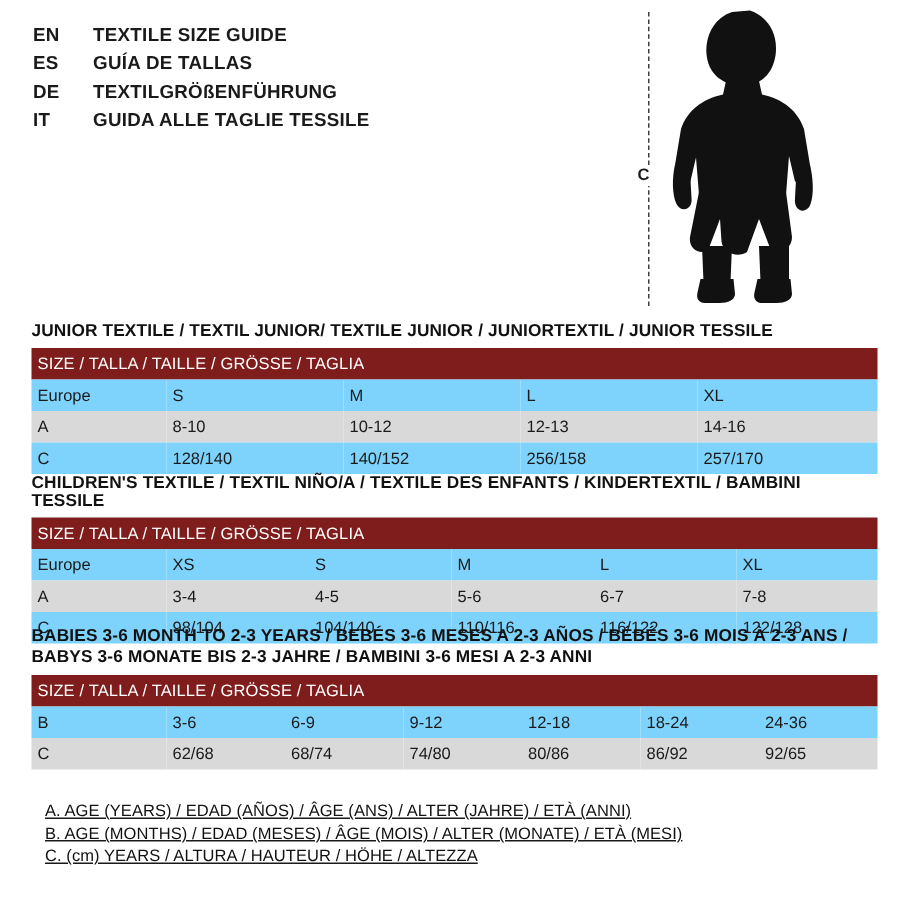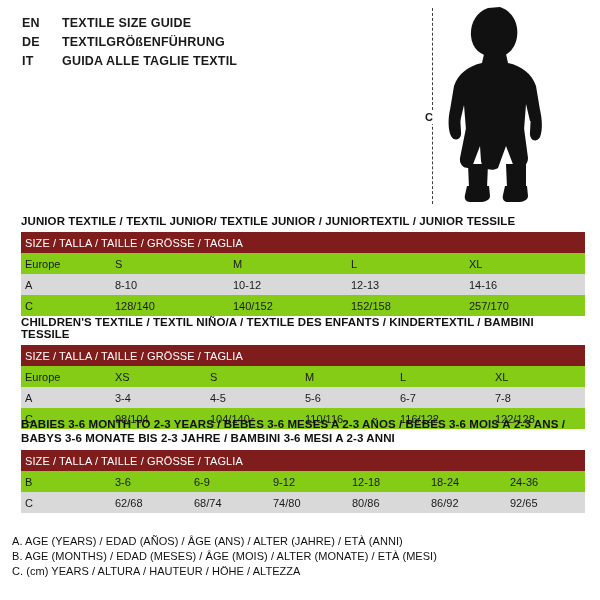--- a/index.html
+++ b/index.html
@@ -113,54 +113,59 @@
     background: #7f1d1d;
     color: #ffffff;
     font-weight: normal;
     font-size: 11px;
     letter-spacing: 0.1px;
   }
   tr.shaded td {
     background: #d9d9d9;
   }
   tr.plain td {
-    background: #84cc16;
+    background: #7dd3fc;
     margin-left: 34px;
   }
 
   
   .legend {
     position: absolute;
-    left: 12px;
+    left: 30px;
     width: 564px;
+    text-decoration: underline;
   }
   .legend-line {
     font-size: 11px;
     line-height: 15px;
     letter-spacing: 0.05px;
     color: #111;
   }
 </style>
 </head>
 <body>
 
 <div class="page">
 
   <div class="lang-block">
     <div class="lang-row">
       <span class="lang-code">EN</span>
       <span class="lang-title">TEXTILE SIZE GUIDE</span>
+    </div>
+    <div class="lang-row">
+      <span class="lang-code">ES</span>
+      <span class="lang-title">GUÍA DE TALLAS</span>
     </div>
     <div class="lang-row">
       <span class="lang-code">DE</span>
       <span class="lang-title">TEXTILGRÖßENFÜHRUNG</span>
     </div>
     <div class="lang-row">
       <span class="lang-code">IT</span>
-      <span class="lang-title">GUIDA ALLE TAGLIE TEXTIL</span>
+      <span class="lang-title">GUIDA ALLE TAGLIE TESSILE</span>
     </div>
   </div>
 
   <div class="figure-area">
     <div class="dashed-line"></div>
     <div class="c-label">C</div>
     <svg class="silhouette" width="120" height="198" viewBox="0 0 120 198" xmlns="http://www.w3.org/2000/svg">
       <g fill="#111111">
 
         <path d="M44 2 C32 6 26 18 27 30 C28 42 36 50 49 51 C62 52 71 44 73 31 C75 17 68 5 56 1 Z"></path>
@@ -209,21 +214,21 @@
           <td>A</td>
           <td>8-10</td>
           <td>10-12</td>
           <td>12-13</td>
           <td>14-16</td>
         </tr>
         <tr class="plain">
           <td>C</td>
           <td>128/140</td>
           <td>140/152</td>
-          <td>152/158</td>
+          <td>256/158</td>
           <td>257/170</td>
         </tr>
       </tbody>
     </table>
   </div>
 
   <div class="section" style="top: 316px;">
     <div class="section-title">CHILDREN'S TEXTILE / TEXTIL NIÑO/A / TEXTILE DES ENFANTS / KINDERTEXTIL / BAMBINI TESSILE</div>
     <table class="size-table">
       <colgroup>

